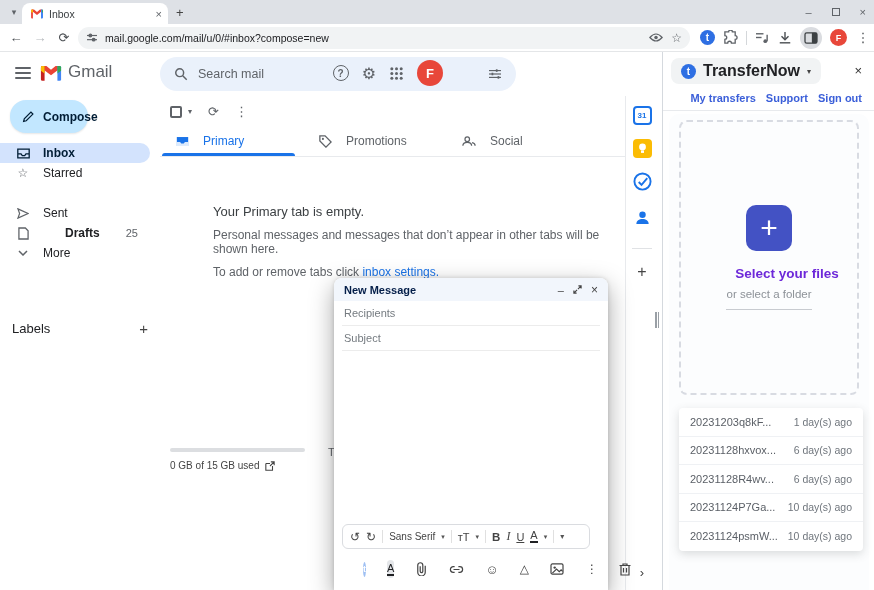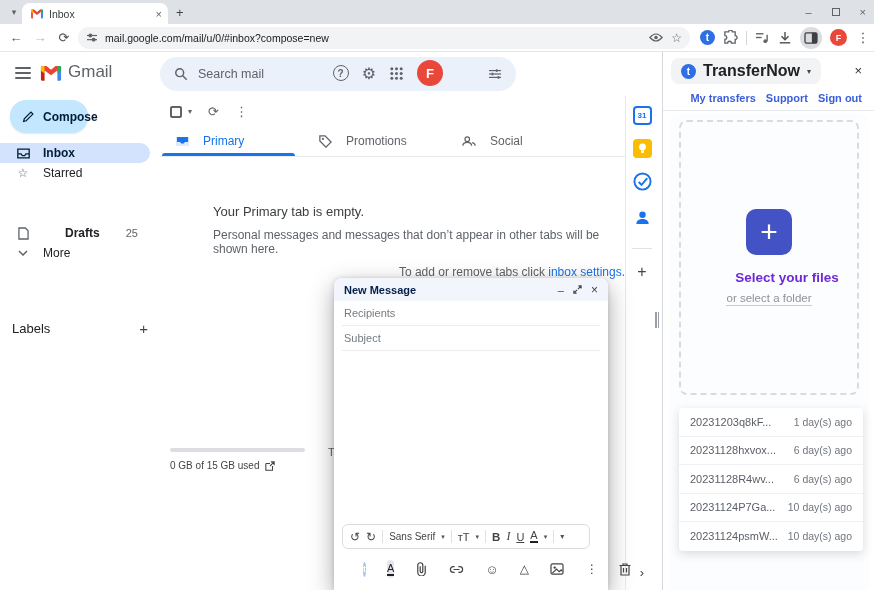--- a/index.html
+++ b/index.html
@@ -66,21 +66,21 @@
   #select-box { width:12px; height:12px; border:2px solid #5f6368; border-radius:2px; }
   .tb-caret { font-size:8px; color:#5f6368; margin-left:-10px; }
   #refresh-icon, #list-more { font-size:13px; color:#5f6368; }
   #tabs-row { left:0; top:30px; width:465px; height:31px; border-bottom:1px solid #e8eaed; display:flex; }
   .mail-tab { width:143px; display:flex; align-items:center; padding-left:16px; gap:14px; font-size:12px; color:#5f6368; position:relative; }
   .mail-tab.active { color:#1a73e8; }
   .mail-tab.active::after { content:""; position:absolute; left:2px; right:8px; bottom:0; height:3px; background:#1a73e8; border-radius:3px 3px 0 0; }
   #empty-state { left:53px; top:108px; }
   #empty-state .l1 { font-size:13px; color:#3c4043; }
   #empty-state .l2 { font-size:12px; color:#5f6368; margin-top:9px; }
-  #empty-state .l3 { font-size:12px; color:#5f6368; margin-top:9px;text-align:right; }
+  #empty-state .l3 { font-size:12px; color:#5f6368; margin-top:9px; }
   #empty-state a { color:#1a73e8; text-decoration:none; }
   #storage { left:10px; top:352px; width:150px; }
   #storage .bar { width:135px; height:4px; background:#dcdee1; border-radius:2px; }
   #storage .txt { margin-top:8px; font-size:10px; color:#444; display:flex; align-items:center; gap:5px; }
   #footer-frag { left:168px; top:350px; font-size:11px; color:#5f6368; }
 
   
   #minibar { left:625px; top:44px; width:33px; height:494px; border-left:1px solid #e8eaed; display:flex; flex-direction:column; align-items:center; padding-top:10px; }
   .mb-ic { margin-bottom:14px; }
   #cal-icon { width:19px; height:19px; background:#fff; border:2px solid #1a73e8; border-radius:4px; color:#1a73e8; font-size:8px; font-weight:bold; display:flex; align-items:center; justify-content:center; }
@@ -99,21 +99,21 @@
   #tn-header-pill .ttl { font-size:16px; font-weight:600; color:#202124; }
   #tn-header-pill .caret { font-size:8px; color:#444; }
   #tn-close { right:12px; top:11px; font-size:13px; color:#333; }
   #tn-links { right:12px; top:40px; display:flex; gap:10px; }
   #tn-links a { font-size:11px; font-weight:600; color:#3b5fd9; text-decoration:none; }
   #tn-hr { left:0; top:58px; width:212px; height:1px; background:#e8eaed; }
   #tn-body { left:6px; top:62px; width:200px; height:513px; background:#fcfdfe; border-radius:10px; }
   #tn-dropzone { left:16px; top:68px; width:180px; height:275px; border:2px dashed #d8dbe2; border-radius:8px; display:flex; flex-direction:column; align-items:center; justify-content:center; }
   #tn-plus-btn { width:46px; height:46px; background:#4352c4; border-radius:10px; color:#fff; font-size:30px; font-weight:300; display:flex; align-items:center; justify-content:center; line-height:1; }
   #tn-dz-title { margin-top:15px; font-size:13.5px; font-weight:bold; color:#6d28d9;margin-left:36px; }
-  #tn-dz-sub { margin-top:7px; font-size:11.5px; color:#8d9298; border-bottom:1px solid #c8cbd0; padding-bottom:1px; }
+  #tn-dz-sub { margin-top:7px; font-size:11.5px; color:#8d9298; border-bottom:1px solid #c8cbd0; padding-bottom:9px; }
   #tn-list { left:16px; top:356px; width:184px; background:#fff; border-radius:4px; box-shadow:0 3px 10px rgba(60,64,67,.18); }
   .tn-row { height:28.5px; display:flex; align-items:center; padding:0 11px; border-bottom:1px solid #eff1f4; }
   .tn-row:last-child { border-bottom:none; }
   .tn-row .name { font-size:11px; color:#5a5f66; flex:1; white-space:nowrap; overflow:hidden; }
   .tn-row .age { font-size:10.5px; color:#70767d; }
 
   
   #compose-win { left:334px; top:278px; width:274px; height:312px; background:#fff; border-radius:8px 8px 0 0; box-shadow:0 8px 24px rgba(0,0,0,.35), 0 0 4px rgba(0,0,0,.15); z-index:20; }
   #cw-header { left:0; top:0; width:274px; height:23px; background:#f2f6fc; border-radius:8px 8px 0 0; display:flex; align-items:center; padding:0 10px; }
   #cw-title { font-size:11px; font-weight:bold; color:#041e49; flex:1; }
@@ -294,20 +294,29 @@
           </svg>
         </span>
       <span class="lbl">Inbox</span>
       <span class="count"></span>
     </div>
     <div class="nav-item" style="top:67px">
       <span class="icon">☆</span>
       <span class="lbl">Starred</span>
       <span class="count"></span>
     </div>
+    <div class="nav-item" style="top:107px">
+      <span class="icon">
+          <svg width="12" height="11" viewBox="0 0 14 13">
+            <path d="M1 1l12 5.5L1 12l2-5.5z" fill="none" stroke="#5f6368" stroke-width="1.4"></path>
+          </svg>
+        </span>
+      <span class="lbl">Sent</span>
+      <span class="count"></span>
+    </div>
     <div class="nav-item bold" style="top:127px">
       <span class="icon">
           <svg width="11" height="13" viewBox="0 0 12 14">
             <path d="M1 1h7l3 3v9H1z" fill="none" stroke="#5f6368" stroke-width="1.4"></path>
           </svg>
         </span>
       <span class="lbl">Drafts</span>
       <span class="count">25</span>
     </div>
     <div class="nav-item" style="top:147px">

